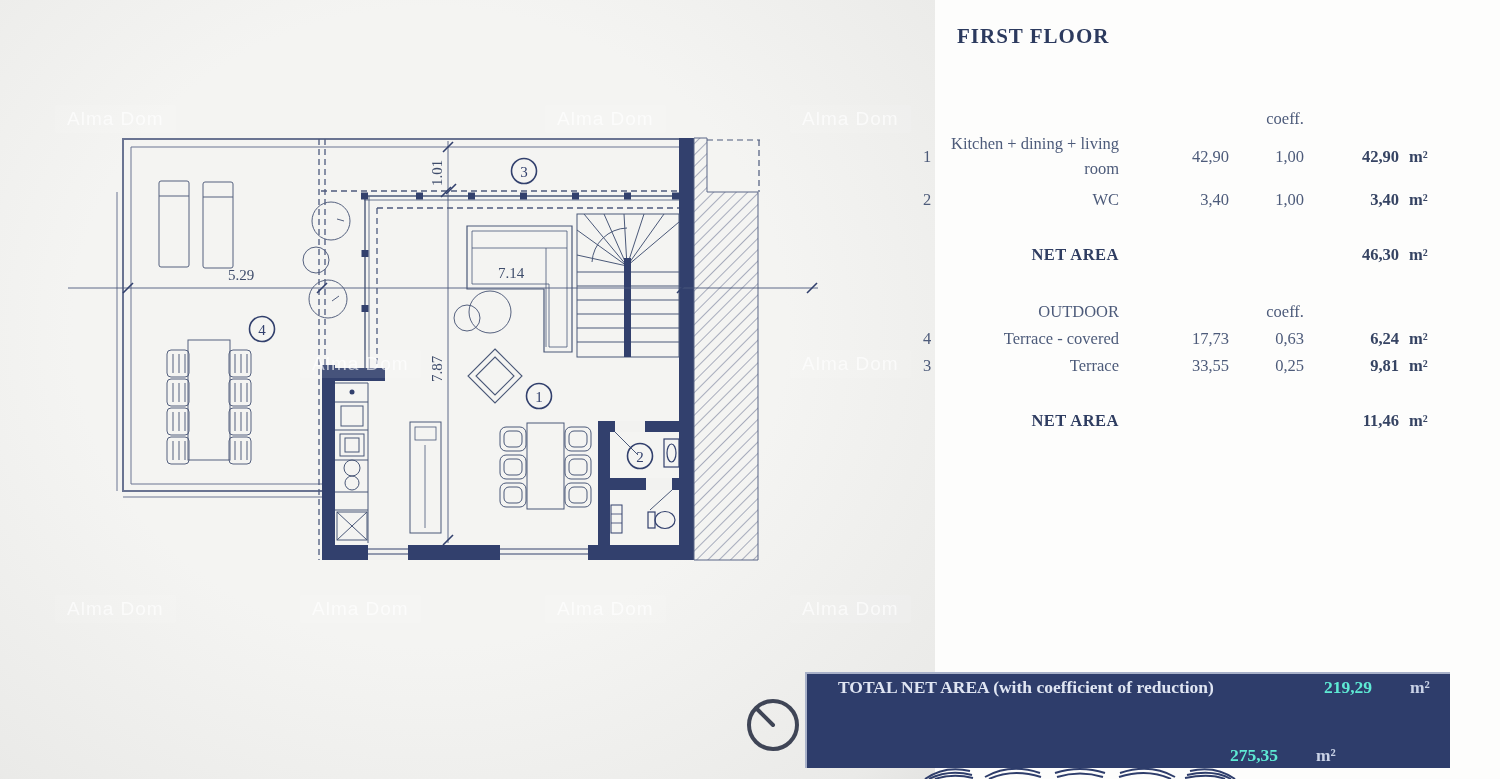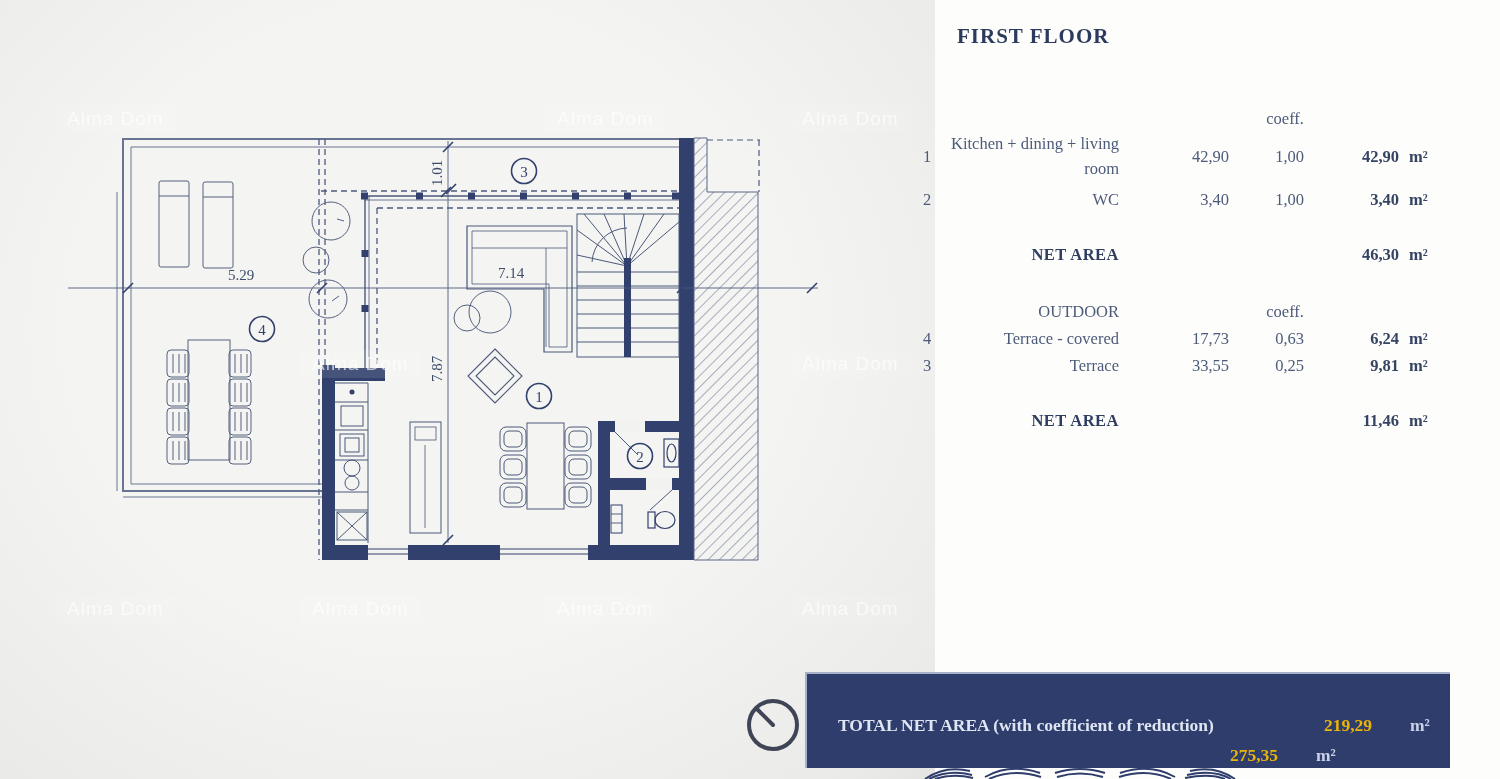--- a/index.html
+++ b/index.html
@@ -39,28 +39,28 @@
   .trow .total{text-align:right;font-weight:bold;color:#3644633;}
   .trow .total{color:#364463;}
   .trow .unit{text-align:left;padding-left:10px;font-weight:bold;color:#364463;}
   .trow .bold{font-weight:bold;color:#2f3d61;letter-spacing:0.5px;}
   
   .total-bar{
     position:absolute;left:805px;top:672px;width:645px;height:96px;
     background:#2e3d6b;
     border-top:2px solid #a8b1c9;border-left:2px solid #a8b1c9;
     box-sizing:border-box;
-    display:flex;flex-direction:column;justify-content:flex-end;gap:4px;
+    display:flex;flex-direction:column;justify-content:space-between;gap:4px;
   }
   .total-line{
     display:grid;grid-template-columns:440px 94px 70px;
     padding-left:31px;
     font-size:17.5px;font-weight:bold;color:#dfe5f2;line-height:26px;
   }
-  .total-line .tval{text-align:right;color:#eab308;}
+  .total-line .tval{text-align:right;color:#5eead4;}
   .total-line .tunit{text-align:left;padding-left:38px;color:#c9d2e6;}
   .compass{position:absolute;left:745px;top:697px;width:56px;height:56px;}
   .laurel{position:absolute;left:915px;top:763px;width:330px;height:16px;}
 </style>
 </head>
 <body>
 
 <div class="plan-area">
   <svg width="935" height="779" viewBox="0 0 935 779">
     <defs>

